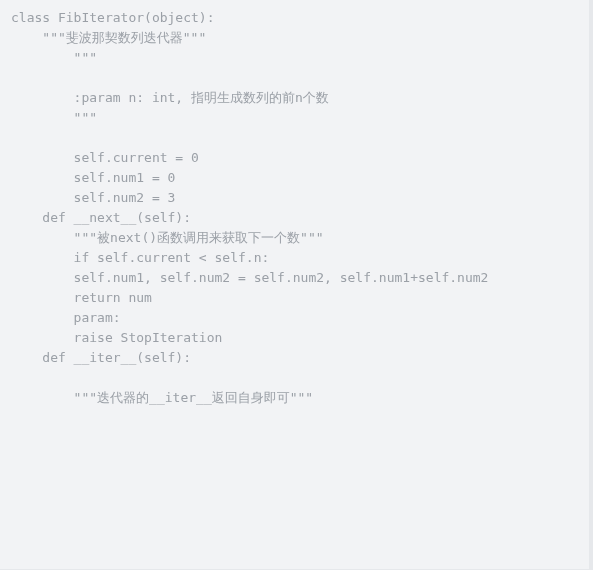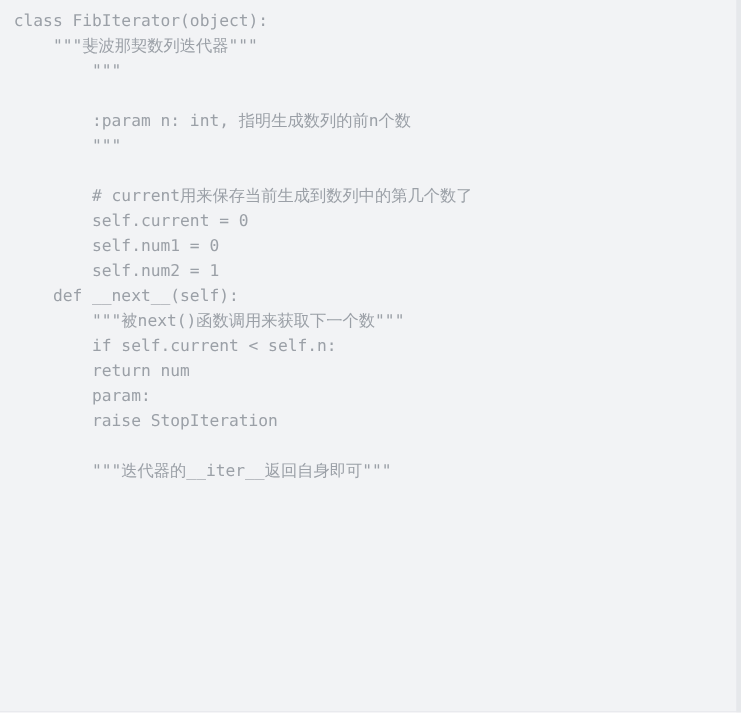--- a/index.html
+++ b/index.html
@@ -40,26 +40,27 @@
 
 <div id="code-block" style="background: rgb(242, 243, 245); color: rgb(155, 160, 167); border-right-color: rgb(230, 232, 235); border-bottom-color: rgb(230, 232, 235);">
   <div id="code-lines">
       <div class="code-line">class FibIterator(object):</div>
       <div class="code-line">    """斐波那契数列迭代器"""</div>
       <div class="code-line">        """</div>
       <div class="code-line blank">&nbsp;</div>
       <div class="code-line">        :param n: int, 指明生成数列的前n个数</div>
       <div class="code-line">        """</div>
       <div class="code-line blank">&nbsp;</div>
-      <div class="code-line">        # current用来保存当前生成到数列中的第几个数了</div>
       <div class="code-line">        self.current = 0</div>
       <div class="code-line">        self.num1 = 0</div>
-      <div class="code-line">        self.num2 = 1</div>
+      <div class="code-line">        self.num2 = 3</div>
       <div class="code-line">    def __next__(self):</div>
       <div class="code-line">        """被next()函数调用来获取下一个数"""</div>
       <div class="code-line">        if self.current &lt; self.n:</div>
+      <div class="code-line">        self.num1, self.num2 = self.num2, self.num1+self.num2</div>
       <div class="code-line">        return num</div>
       <div class="code-line">        param:</div>
       <div class="code-line">        raise StopIteration</div>
+      <div class="code-line">    def __iter__(self):</div>
       <div class="code-line blank">&nbsp;</div>
       <div class="code-line">        """迭代器的__iter__返回自身即可"""</div>
     </div>
 </div>
 
 </body></html>

